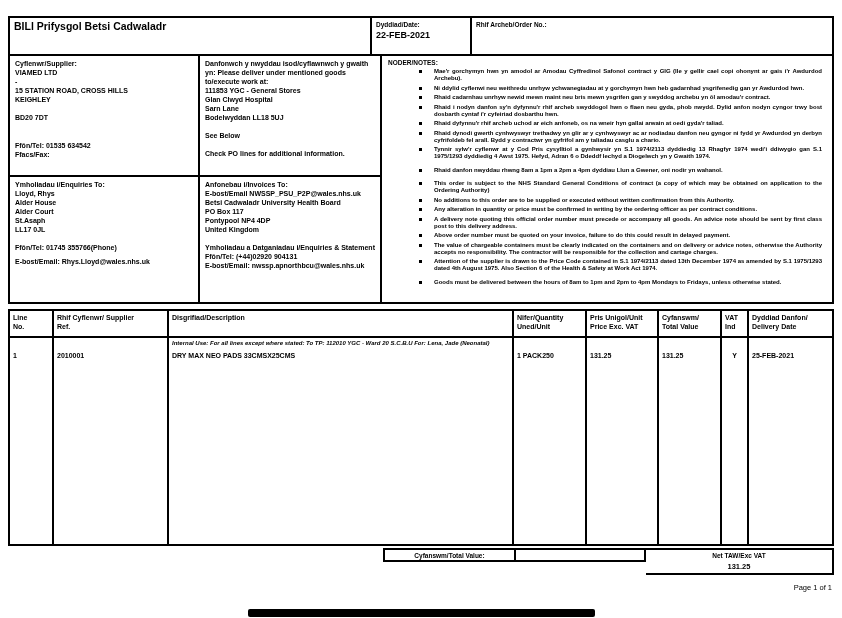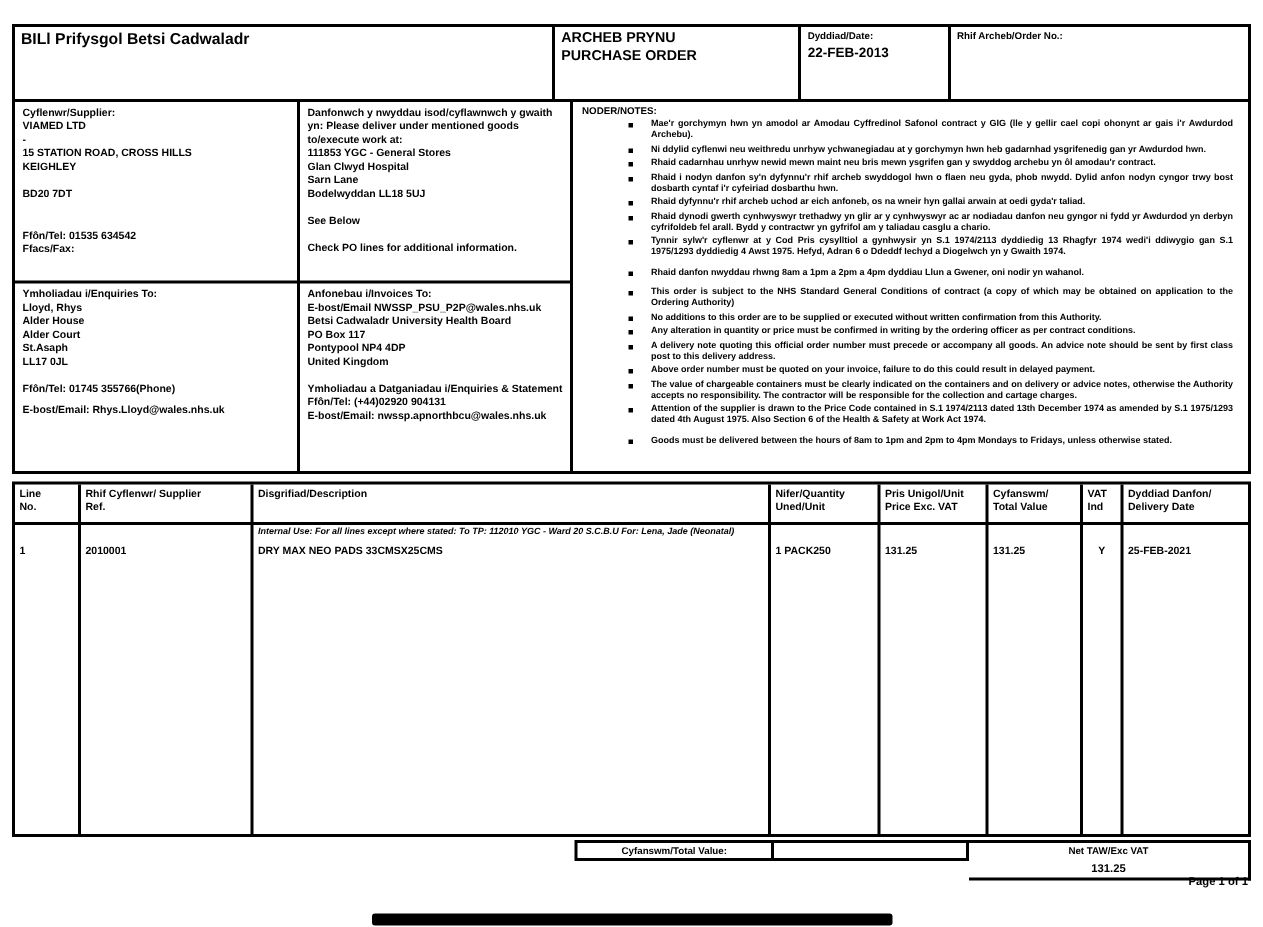--- a/index.html
+++ b/index.html
@@ -8,21 +8,21 @@
     background: #ffffff;
     color: #000000;
     font-family: "Liberation Sans", sans-serif;
     font-weight: bold;
     position: relative;
     overflow: hidden;
   }
   .doc { position: absolute; left: 8px; top: 16px; width: 826px; }
 
   
-  .hdr { display: flex; border: 2px solid #000; height: 52px; }
+  .hdr { display: flex; border: 2px solid #000; height: 40px; }
   .hdr > div { padding: 2px 4px; overflow: hidden; }
   .hdr > div + div { border-left: 2px solid #000; }
   .cell-org   { width: 360px; font-size: 10.5px; line-height: 13px; }
   .cell-title { width: 165px; font-size: 9.5px;  line-height: 12px; }
   .cell-date  { width: 100px; font-size: 6.5px;  line-height: 9px; }
   .cell-order { width: 201px; font-size: 6.5px;  line-height: 9px; }
   .hdr .big-val { font-size: 9px; line-height: 12px; }
 
   
   .band { display: flex; border: 2px solid #000; border-top: none; height: 248px; }
@@ -69,39 +69,35 @@
   .desc-name { margin-top: 5px; font-size: 7px; }
   .vat-cell { text-align: center; }
 
   
   .totals { margin-top: 2px; margin-left: 375px; display: flex; align-items: flex-start; font-size: 6.5px; }
   .t-label { width: 133px; height: 14px; border: 2px solid #000; text-align: center; padding-top: 2px; }
   .t-empty { width: 130px; height: 14px; border: 2px solid #000; border-left: none; }
   .t-net   { width: 188px; height: 27px; border: 2px solid #000; border-left: none; text-align: center; padding-top: 2px; }
   .t-net-value { font-size: 7.5px; margin-top: 3px; }
 
-  .page-num { position: absolute; top: 583px; right: 10px; font-size: 7.5px; font-weight: bold; }
+  .page-num { position: absolute; top: 583px; right: 10px; font-size: 7.5px; font-weight: normal; }
   .bottom-bar { position: absolute; top: 609px; left: 248px; width: 347px; height: 8px; background: #000; border-radius: 2px; }
 </style>
 </head>
 <body>
 
 <div class="doc">
 
   <div class="hdr">
     <div class="cell-org">
       <div>BILl Prifysgol Betsi Cadwaladr</div>
     </div>
-    <div class="cell-title">
-      <div>ARCHEB PRYNU</div>
-      <div>PURCHASE ORDER</div>
-    </div>
     <div class="cell-date">
       <div>Dyddiad/Date:</div>
-      <div class="big-val">22-FEB-2013</div>
+      <div class="big-val">22-FEB-2021</div>
     </div>
     <div class="cell-order">
       <div>Rhif Archeb/Order No.:</div>
     </div>
   </div>
 
   <div class="band">
 
     <div class="colA">
       <div class="boxTop pad-bottom">

